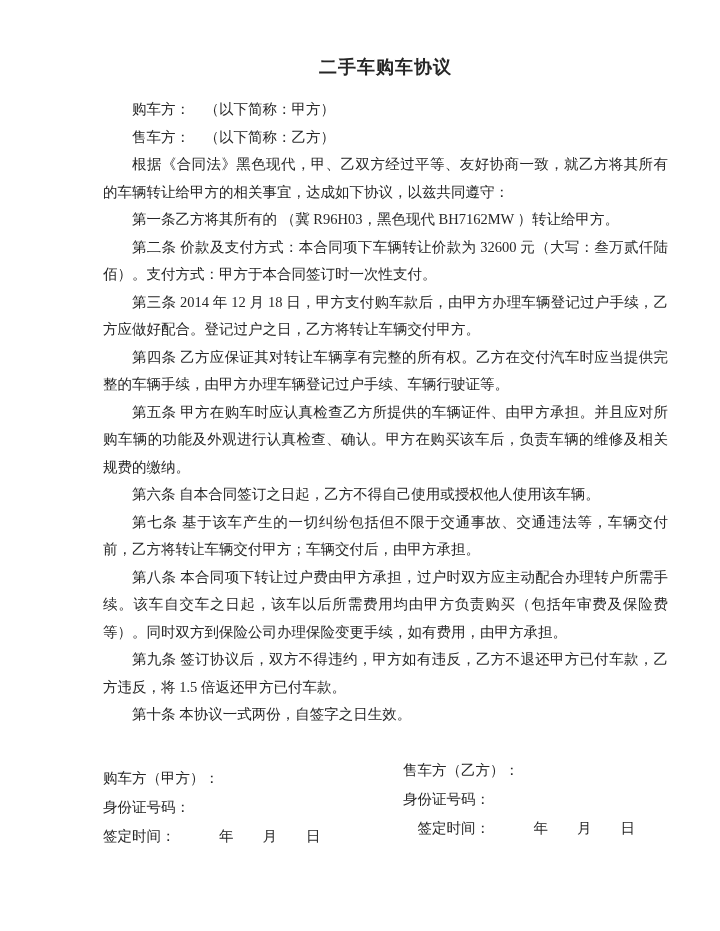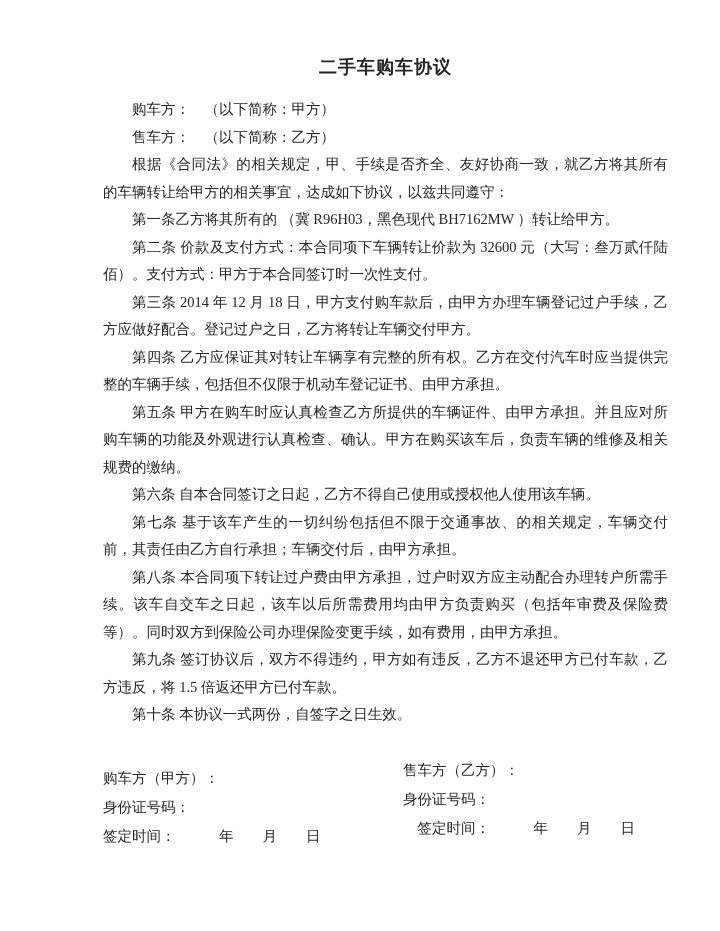--- a/index.html
+++ b/index.html
@@ -44,28 +44,28 @@
 </head>
 <body>
 
 <div class="page">
 
   <h1 class="doc-title">二手车购车协议</h1>
 
   <div class="doc-body">
     <p>购车方：　（以下简称：甲方）</p>
     <p>售车方：　（以下简称：乙方）</p>
-    <p>根据《合同法》的相关规定，甲、手续是否齐全、友好协商一致，就乙方将其所有的车辆转让给甲方的相关事宜，达成如下协议，以兹共同遵守：</p>
+    <p>根据《合同法》黑色现代，甲、乙双方经过平等、友好协商一致，就乙方将其所有的车辆转让给甲方的相关事宜，达成如下协议，以兹共同遵守：</p>
     <p>第一条乙方将其所有的 （冀 R96H03，黑色现代 BH7162MW ）转让给甲方。</p>
     <p>第二条 价款及支付方式：本合同项下车辆转让价款为 32600 元（大写：叁万贰仟陆佰）。支付方式：甲方于本合同签订时一次性支付。</p>
     <p>第三条 2014 年 12 月 18 日，甲方支付购车款后，由甲方办理车辆登记过户手续，乙方应做好配合。登记过户之日，乙方将转让车辆交付甲方。</p>
-    <p>第四条 乙方应保证其对转让车辆享有完整的所有权。乙方在交付汽车时应当提供完整的车辆手续，包括但不仅限于机动车登记证书、由甲方承担。</p>
+    <p>第四条 乙方应保证其对转让车辆享有完整的所有权。乙方在交付汽车时应当提供完整的车辆手续，由甲方办理车辆登记过户手续、车辆行驶证等。</p>
     <p>第五条 甲方在购车时应认真检查乙方所提供的车辆证件、由甲方承担。并且应对所购车辆的功能及外观进行认真检查、确认。甲方在购买该车后，负责车辆的维修及相关规费的缴纳。</p>
     <p>第六条 自本合同签订之日起，乙方不得自己使用或授权他人使用该车辆。</p>
-    <p>第七条 基于该车产生的一切纠纷包括但不限于交通事故、的相关规定，车辆交付前，其责任由乙方自行承担；车辆交付后，由甲方承担。</p>
+    <p>第七条 基于该车产生的一切纠纷包括但不限于交通事故、交通违法等，车辆交付前，乙方将转让车辆交付甲方；车辆交付后，由甲方承担。</p>
     <p>第八条 本合同项下转让过户费由甲方承担，过户时双方应主动配合办理转户所需手续。该车自交车之日起，该车以后所需费用均由甲方负责购买（包括年审费及保险费等）。同时双方到保险公司办理保险变更手续，如有费用，由甲方承担。</p>
     <p>第九条 签订协议后，双方不得违约，甲方如有违反，乙方不退还甲方已付车款，乙方违反，将 1.5 倍返还甲方已付车款。</p>
     <p>第十条 本协议一式两份，自签字之日生效。</p>
   </div>
 
   <div class="signature">
     <div class="sig-col-left">
       <div class="sig-line">购车方（甲方）：</div>
       <div class="sig-line">身份证号码：</div>
       <div class="sig-line">签定时间：　　　年　　月　　日</div>

